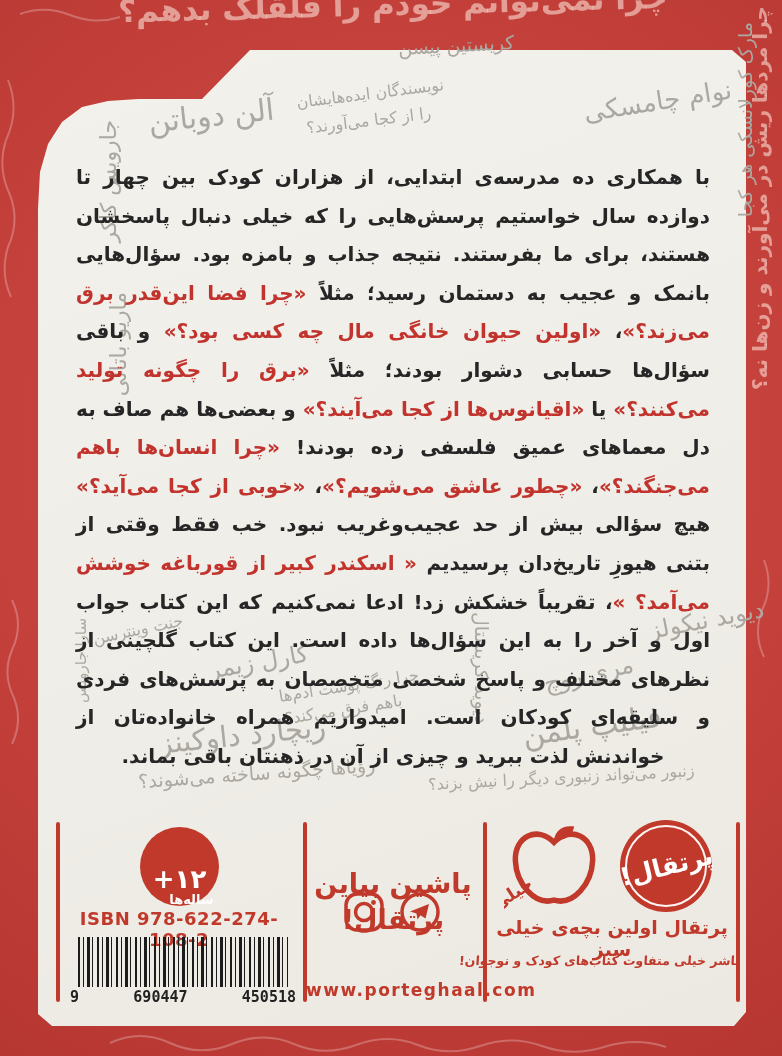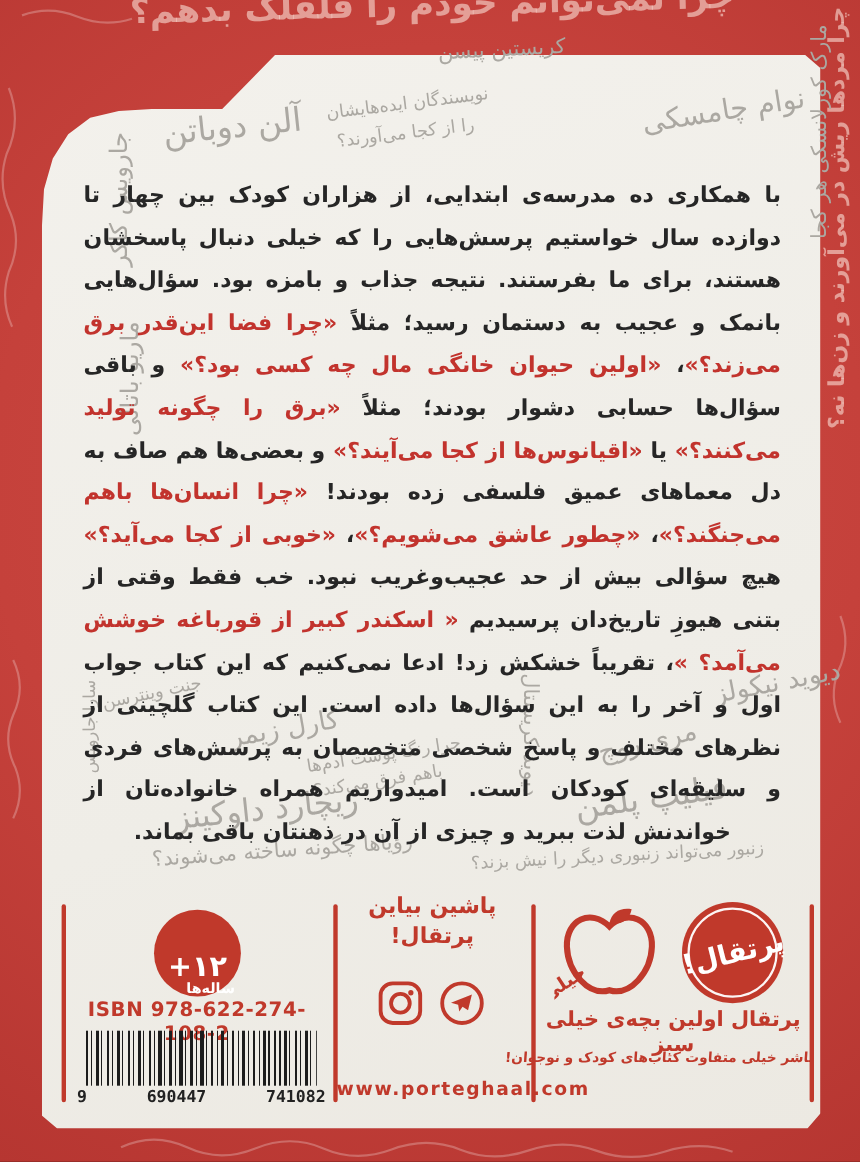--- a/index.html
+++ b/index.html
@@ -42,21 +42,21 @@
   .bars{
     position:absolute;left:78px;top:937px;width:210px;height:50px;
     background:
       repeating-linear-gradient(90deg,#1c1c1c 0 2px,transparent 2px 5px,#1c1c1c 5px 6px,transparent 6px 9px,
       #1c1c1c 9px 12px,transparent 12px 14px,#1c1c1c 14px 15px,transparent 15px 19px);
   }
   .bar-digits{
     position:absolute;left:70px;top:988px;width:226px;display:flex;justify-content:space-between;
     font-family:"DejaVu Sans Mono","Liberation Mono",monospace;font-size:15px;color:#222;font-weight:bold;
   }
-  .social-title{left:306px;top:810px;width:174px;font-size:20px;line-height:1.35;}
+  .social-title{left:306px;top:866px;width:174px;font-size:27px;line-height:1.35;}
   .icons{position:absolute;left:340px;top:888px;width:106px;display:flex;gap:8px;}
   .handle{left:306px;top:949px;width:174px;font-size:20px;letter-spacing:2px;direction:ltr;}
   .website{left:306px;top:980px;width:174px;font-size:17px;letter-spacing:1.5px;direction:ltr;}
   .port-logo{
     position:absolute;left:620px;top:820px;width:92px;height:92px;border-radius:50%;background:#c0392b;
     display:flex;align-items:center;justify-content:center;
   }
   .port-logo::after{content:"";position:absolute;inset:5px;border:2.5px solid rgba(255,255,255,.95);border-radius:50%;}
   .port-logo span{color:#fff;font-weight:bold;font-size:25px;transform:rotate(-14deg);direction:rtl;}
   .apple-logo{position:absolute;left:504px;top:822px;width:100px;height:92px;}
@@ -112,21 +112,21 @@
 
   <div class="age-badge">
     <span class="n">+۱۲</span>
     <span class="w">ساله‌ها</span>
   </div>
   <div class="isbn">ISBN 978-622-274-108-2</div>
   <div class="bars"></div>
   <div class="bar-digits">
     <span>9</span>
     <span>690447</span>
-    <span>741082</span>
+    <span>450518</span>
   </div>
 
   <div class="footer-text social-title">
     <div>پاشین بیاین</div>
     <div>پرتقال!</div>
   </div>
   <div class="icons">
     <span>
       <svg width="48" height="48" viewBox="0 0 48 48" fill="none" stroke="#c0392b" stroke-width="3.5">
         <rect x="6" y="6" width="36" height="36" rx="11"></rect>

